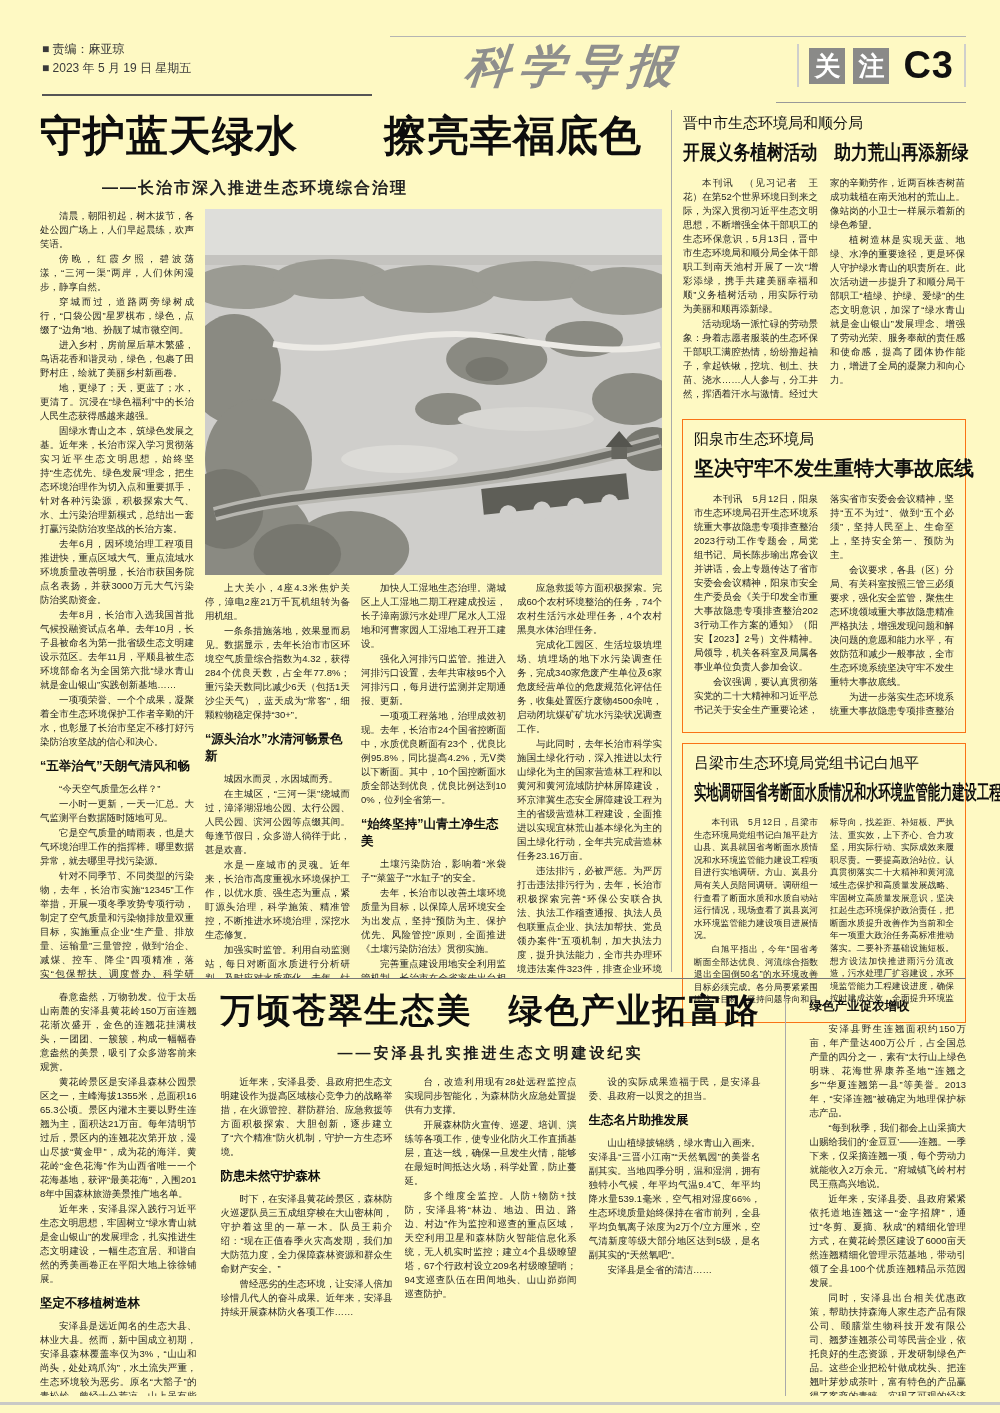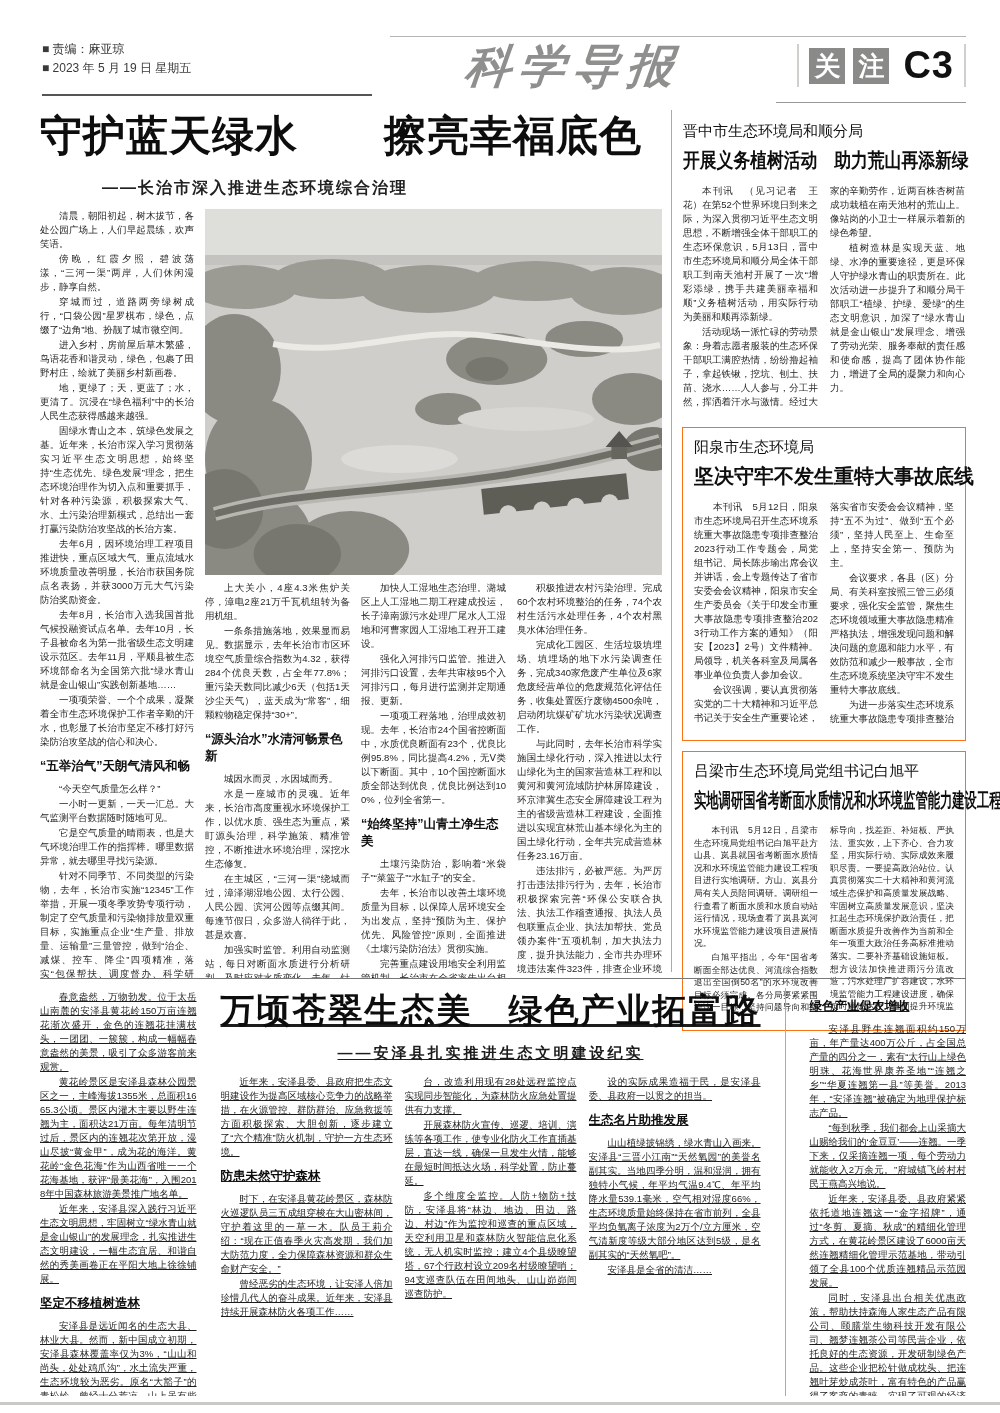--- a/index.html
+++ b/index.html
@@ -1,19 +1,19 @@
 <!DOCTYPE html>
 <html><head>
 <meta charset="utf-8">
 <style>
   * { box-sizing: border-box; margin: 0; padding: 0; }
   html,body { background:#e8e8e6; }
   .page {
     position: relative; width: 1000px; height: 1413px;
-    background:#ffffff; color:#1c1c1c; margin:0 auto;
+    background:#fef9c3; color:#1c1c1c; margin:0 auto;
     font-family:"Liberation Sans", sans-serif; overflow:hidden;
   }
   
   .hdr-left { position:absolute; left:42px; top:40px; width:330px; font-size:12px; color:#3a3a3a; line-height:19px; }
   .hdr-left .rule { position:absolute; left:0; top:54px; width:330px; height:2px; background:#555; }
   .masthead { position:absolute; left:408px; top:36px; width:330px; text-align:center;
     font-family:"DejaVu Serif", serif; font-style:italic; font-weight:bold;
     font-size:46px; color:#8f8f8d; letter-spacing:8px; transform:skewX(-6deg); }
   .hdr-topline { position:absolute; left:390px; top:36px; width:576px; height:1px; background:#b5b5b2; }
   .hdr-right { position:absolute; right:34px; top:44px; display:flex; align-items:center; gap:8px;
@@ -33,35 +33,35 @@
   .photo { width:100%; height:366px; display:block; }
   .threecol { display:flex; gap:11px; flex:1; margin-top:6px; overflow:hidden; }
   .threecol > div { flex:1; overflow:hidden; }
 
   .para { font-size:9.5px; line-height:14px; text-align:justify; text-indent:2em;
     word-break:break-all; color:#1f1f1f; margin-bottom:1px; }
   .subhead { font-size:12.5px; font-weight:bold; margin:9px 0 7px; color:#0d0d0d; }
 
   
   .vdivider { position:absolute; left:671px; top:110px; width:1px; height:862px; background:#aaa; }
-  .rcol { position:absolute; left:682px; top:120px; width:284px; }
+  .rcol { position:absolute; left:682px; top:112px; width:284px; }
   .kicker { font-size:15px; color:#111; margin-bottom:6px; }
   .r-headline { font-size:20px; font-weight:bold; color:#0d0d0d; margin-bottom:10px; white-space:nowrap; transform-origin:left center; }
   .squeeze-84 { transform:scaleX(0.84); }
   .squeeze-62 { transform:scaleX(0.615); }
   .twocol { column-count:2; column-gap:12px; }
   .rbox { border:1px solid #f97316; padding:10px 11px 8px; margin-top:10px; }
   .r1 { padding:2px 1px 8px; }
   .r2-body { height:232px; overflow:hidden; }
   .r3 .para { font-size:8.7px; line-height:12.6px; }
   .r3-body { height:198px; overflow:hidden; }
 
   
   .b-topline { position:absolute; left:40px; top:978px; width:926px; height:1px; background:#777; }
-  .bottom { position:absolute; left:40px; top:988px; width:926px; height:408px; display:flex; gap:24px;text-decoration:underline; }
+  .bottom { position:absolute; left:40px; top:988px; width:926px; height:408px; display:flex; gap:24px; }
   .bcol1 { width:168px; overflow:hidden; padding-top:2px; }
   .bcenter { width:556px; display:flex; flex-direction:column; }
   .b-headline { text-align:center; font-family:"DejaVu Serif", serif; font-weight:bold;
     font-size:34px; color:#0d0d0d; letter-spacing:2px; white-space:nowrap; }
   .b-subtitle { text-align:center; font-size:15px; font-weight:bold; letter-spacing:3px; margin:10px 0 12px; }
   .b-threecol { display:flex; gap:12px; flex:1; overflow:hidden; }
   .b-threecol > div { flex:1; overflow:hidden; }
   .bdiv { width:1px; background:#aaa; }
   .bcol5 { width:168px; overflow:hidden; padding-top:2px; }
   .b-bottomline { position:absolute; left:0; top:1402px; width:1000px; height:3px; background:#c9c9c6; }
@@ -157,41 +157,41 @@
         </svg>
         <div class="threecol">
           <div>
             <div>
                 <p class="para">上大关小，4座4.3米焦炉关停，漳电2座21万千瓦机组转为备用机组。</p>
                 <p class="para">一条条措施落地，效果显而易见。数据显示，去年长治市市区环境空气质量综合指数为4.32，获得284个优良天数，占全年77.8%；重污染天数同比减少6天（包括1天沙尘天气），蓝天成为“常客”，细颗粒物稳定保持“30+”。</p>
               </div>
             <div class="subhead">“源头治水”水清河畅景色新</div>
             <div>
                 <p class="para">城因水而灵，水因城而秀。</p>
+                <p class="para">在主城区，“三河一渠”绕城而过，漳泽湖湿地公园、太行公园、人民公园、滨河公园等点缀其间。每逢节假日，众多游人徜徉于此，甚是欢喜。</p>
                 <p class="para">水是一座城市的灵魂。近年来，长治市高度重视水环境保护工作，以优水质、强生态为重点，紧盯源头治理，科学施策、精准管控，不断推进水环境治理，深挖水生态修复。</p>
-                <p class="para">在主城区，“三河一渠”绕城而过，漳泽湖湿地公园、太行公园、人民公园、滨河公园等点缀其间。每逢节假日，众多游人徜徉于此，甚是欢喜。</p>
                 <p class="para">加强实时监管。利用自动监测站，每日对断面水质进行分析研判，及时应对水质变化。去年，针对部分断面出现的水质超标问题，长治市生态环境局联合市住建等相关部门，发布《关于主城区禁止随意倾倒污废水的通告》。</p>
               </div>
           </div>
           <div>
             <div>
                 <p class="para">加快人工湿地生态治理。潞城区上人工湿地二期工程建成投运，长子漳南源污水处理厂尾水人工湿地和河曹家园人工湿地工程开工建设。</p>
                 <p class="para">强化入河排污口监管。推进入河排污口设置，去年共审核95个入河排污口，每月进行监测并定期通报、更新。</p>
                 <p class="para">一项项工程落地，治理成效初现。去年，长治市24个国省控断面中，水质优良断面有23个，优良比例95.8%，同比提高4.2%，无Ⅴ类以下断面。其中，10个国控断面水质全部达到优良，优良比例达到100%，位列全省第一。</p>
               </div>
             <div class="subhead">“始终坚持”山青土净生态美</div>
             <div>
                 <p class="para">土壤污染防治，影响着“米袋子”“菜篮子”“水缸子”的安全。</p>
                 <p class="para">去年，长治市以改善土壤环境质量为目标，以保障人居环境安全为出发点，坚持“预防为主、保护优先、风险管控”原则，全面推进《土壤污染防治法》贯彻实施。</p>
                 <p class="para">完善重点建设用地安全利用监管机制。长治市在全省率先出台相关细则，《长治市建设用地土壤联动监督管理实施细则（试行）》，明确部门职责，保障各环节有章可循。</p>
               </div>
           </div>
           <div>
             <div>
-                <p class="para">积极推进农村污染治理。完成60个农村环境整治的任务，74个农村生活污水处理任务，4个农村黑臭水体治理任务。</p>
+                <p class="para">应急救援等方面积极探索。完成60个农村环境整治的任务，74个农村生活污水处理任务，4个农村黑臭水体治理任务。</p>
                 <p class="para">完成化工园区、生活垃圾填埋场、填埋场的地下水污染调查任务，完成340家危废产生单位及6家危废经营单位的危废规范化评估任务，收集处置医疗废物4500余吨，启动闭坑煤矿矿坑水污染状况调查工作。</p>
                 <p class="para">与此同时，去年长治市科学实施国土绿化行动，深入推进以太行山绿化为主的国家营造林工程和以黄河和黄河流域防护林屏障建设，环京津冀生态安全屏障建设工程为主的省级营造林工程建设，全面推进以实现宜林荒山基本绿化为主的国土绿化行动，全年共完成营造林任务23.16万亩。</p>
                 <p class="para">违法排污，必被严惩。为严厉打击违法排污行为，去年，长治市积极探索完善“环保公安联合执法、执法工作稽查通报、执法人员包联重点企业、执法加帮扶、党员领办案件”五项机制，加大执法力度，提升执法能力，全市共办理环境违法案件323件，排查企业环境安全风险隐患1100余家，检查发现106个环境安全隐患，并全部完成整改。</p>
               </div>
 
           </div>
         </div>
       </div>
     </div>
   </div>

